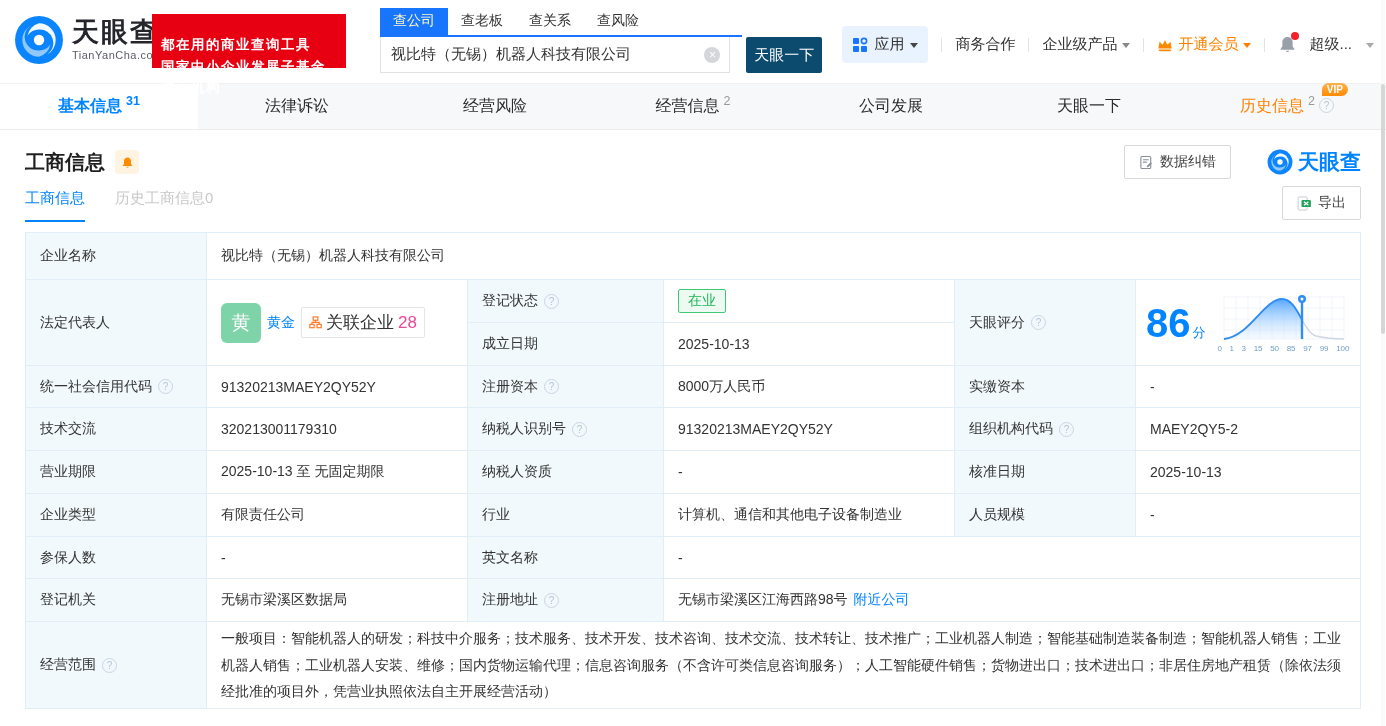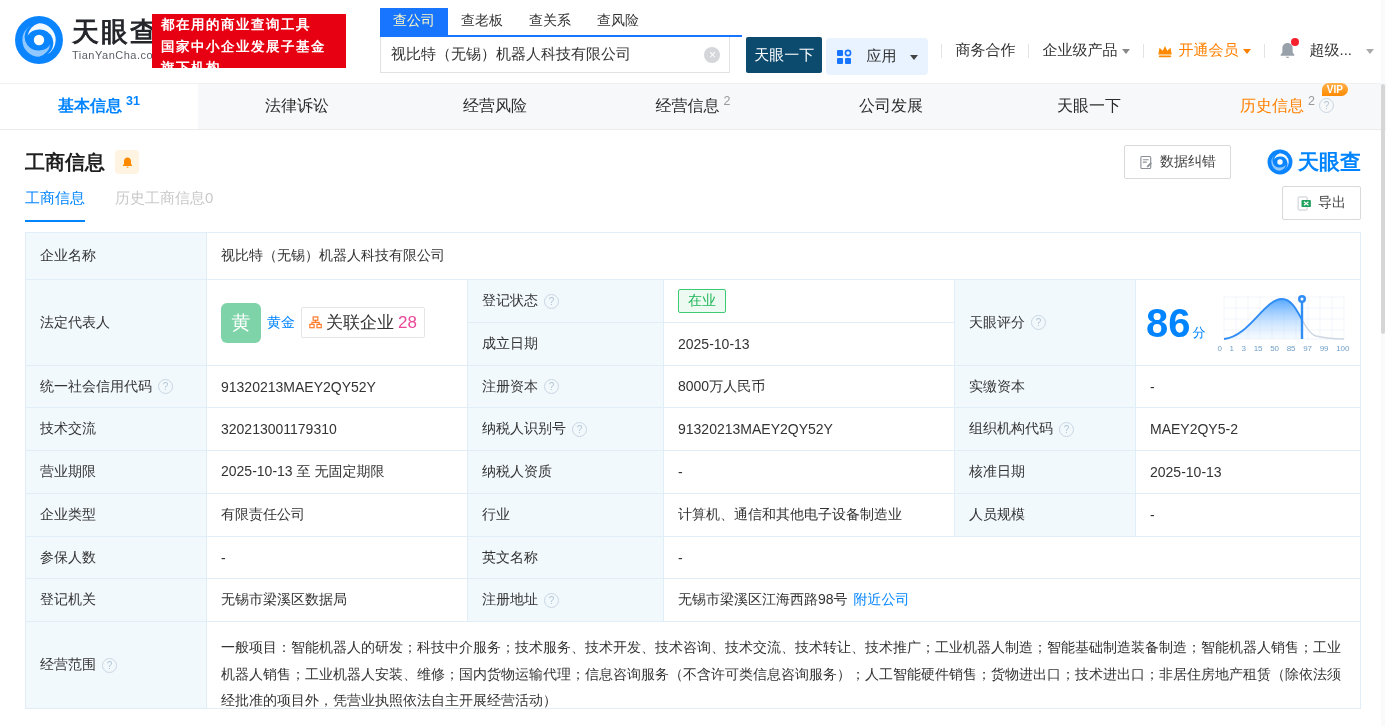--- a/index.html
+++ b/index.html
@@ -5,35 +5,35 @@
   * { margin:0; padding:0; box-sizing:border-box; }
   body { font-family:"Liberation Sans","DejaVu Sans",sans-serif; background:#fff; }
   .page { position:relative; width:1386px; height:726px; background:#fff; overflow:hidden; }
 
   
   .topbar { position:relative; height:83px; background:#fff; }
   .logo { position:absolute; left:14px; top:15px; display:flex; align-items:center; gap:8px; text-decoration:none; cursor:pointer; }
   .logo-brand { font-size:27px; font-weight:bold; color:#24262b; letter-spacing:2px; line-height:1; }
   .logo-domain { font-size:11px; color:#5c6066; letter-spacing:.5px; margin-top:3px; }
   .banner { position:absolute; left:152px; top:14px; width:194px; height:54px; background:#e60012; color:#fff;
-            font-size:13.5px; font-weight:bold; line-height:1.6; padding:0 9px; letter-spacing:1.5px; }
+            font-size:13.5px; font-weight:bold; line-height:1.6; padding:20px 9px; letter-spacing:1.5px; }
   .search-area { position:absolute; left:380px; top:8px; width:442px; }
   .search-tabs { display:flex; width:362px; border-bottom:2px solid #1775ff; }
   .stab { font-size:14px; color:#333; padding:4px 13px 5px; cursor:pointer; }
   .stab.active { background:#1775ff; color:#fef9c3; }
   .search-row { display:flex; }
   .input-wrap { position:relative; width:362px; }
   .search-input { width:100%; height:36px; border:1px solid #e2e2e2; border-top:none; padding:0 32px 0 10px;
                   font-size:15px; color:#333; outline:none; font-family:"Liberation Sans","DejaVu Sans",sans-serif; }
   .clear-icon { position:absolute; right:10px; top:10px; width:16px; height:16px; border-radius:50%;
                 background:#d4d6da; color:#fff; font-size:12px; line-height:16px; text-align:center; cursor:pointer; }
   .search-btn { width:78px; height:36px; margin-left:16px; background:#0c4a6e; color:#fff; border:none;
                 font-size:15px; border-radius:2px; cursor:pointer; font-family:"Liberation Sans","DejaVu Sans",sans-serif; }
   .top-nav { position:absolute; right:12px; top:26px; display:flex; align-items:center; font-size:15px; color:#333; }
-  .apps-btn { display:flex; align-items:center; gap:14px; background:#e9f3ff; border-radius:4px; padding:9px 10px; cursor:pointer;margin-top:12px; }
+  .apps-btn { display:flex; align-items:center; gap:6px; background:#e9f3ff; border-radius:4px; padding:9px 10px; cursor:pointer; }
   .vsep { width:1px; height:14px; background:#e3e3e3; margin:0 13px; }
   .nav-item { display:flex; align-items:center; gap:5px; color:#333; text-decoration:none; cursor:pointer; white-space:nowrap; }
   .nav-item.vip { color:#ff8000; }
   .caret { width:0; height:0; border-left:4px solid transparent; border-right:4px solid transparent;
            border-top:5px solid #888; display:inline-block; margin-top:2px; }
   .caret.orange { border-top-color:#ff8000; }
   .caret.dark { border-top-color:#444; }
   .caret.end { margin-left:14px; border-top-color:#aaa; }
   .bell-wrap { position:relative; margin-right:12px; cursor:pointer; display:flex; }
   .bell-dot { position:absolute; right:-2px; top:-3px; width:8px; height:8px; border-radius:50%; background:#f5222d; }
@@ -84,21 +84,21 @@
                padding:3px 7px; font-size:17px; color:#333; cursor:pointer; background:#fff; }
   .rel-count { color:#ec4899; }
   .status-badge { display:inline-block; border:1px solid #3fc974; color:#21b559; background:#edfaf2;
                   border-radius:2px; padding:2px 9px; font-size:14px; }
   .score-cell { gap:12px; padding:0 10px; }
   .score-num { display:flex; align-items:baseline; color:#0084ff; flex:none; }
   .score-big { font-size:40px; font-weight:bold; line-height:1; }
   .score-unit { font-size:13px; margin-left:2px; }
   .score-chart { display:flex; flex-direction:column; }
   .axis { display:flex; justify-content:space-between; width:132px; font-size:8px; color:#6f9ec7; margin-top:1px; }
-  .scope { align-items:flex-start; padding:12px 14px !important; line-height:1.9; }
+  .scope { align-items:center; padding:12px 14px !important; line-height:1.9; }
   .dash { color:#333; }
 
   .scrollbar { position:absolute; right:1px; top:0; width:4px; height:100%; background:#fafafa; }
   .scrollbar .thumb { position:absolute; top:84px; width:4px; height:250px; background:#d6d6d6; border-radius:2px; }
 </style>
 </head>
 <body>
 
 <div class="page">
 

